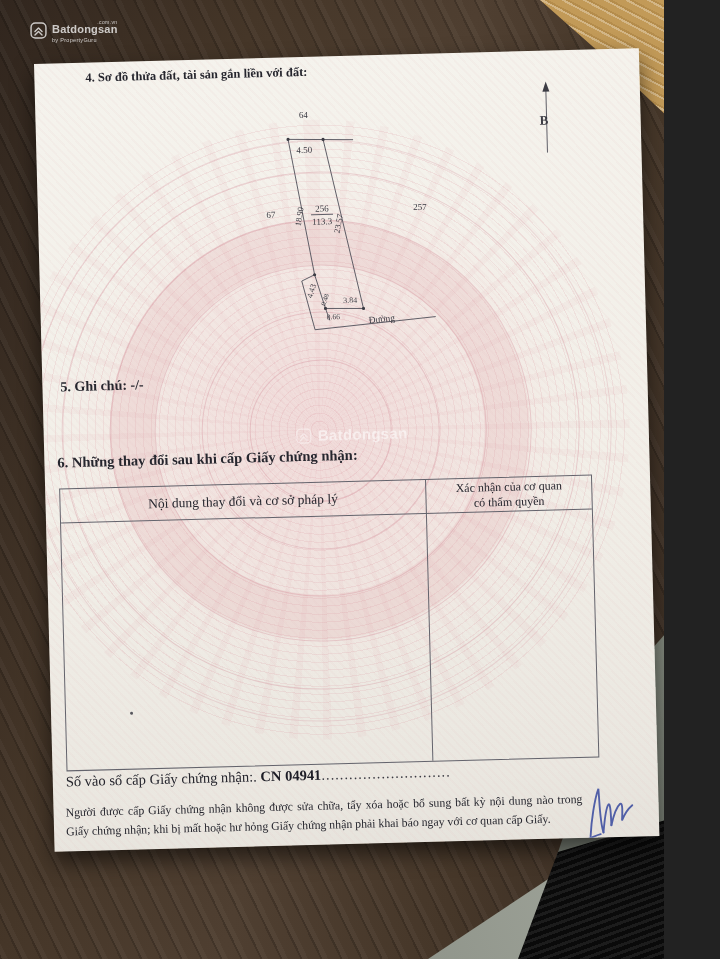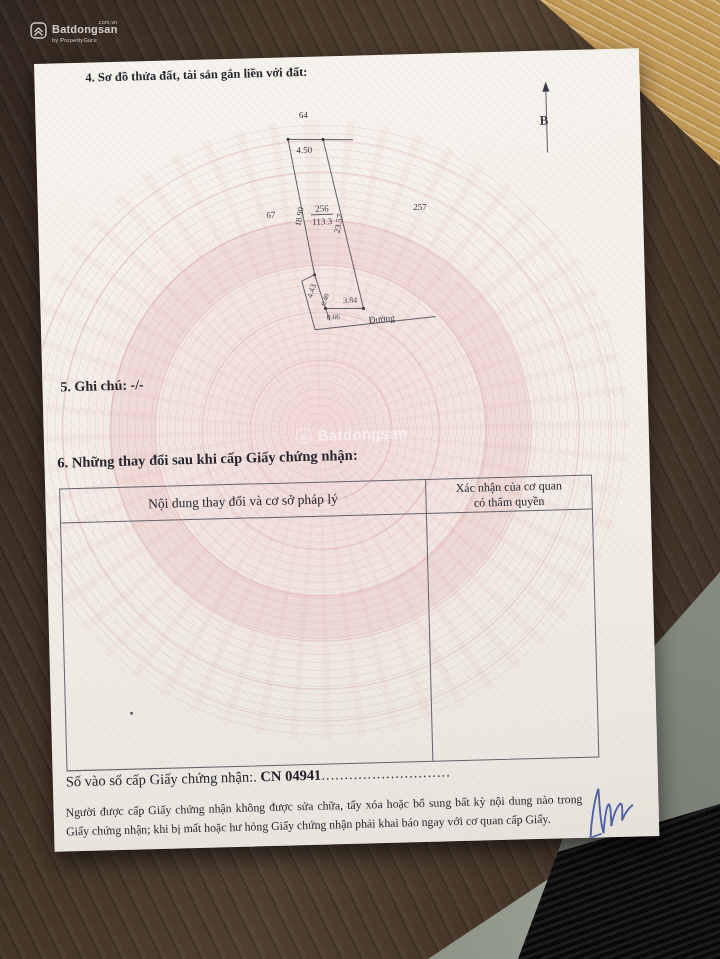--- a/index.html
+++ b/index.html
@@ -1,16 +1,16 @@
 <!DOCTYPE html>
 <html><head>
 <meta charset="utf-8">
 <style>
   html,body{margin:0;padding:0;background:#222;}
-  .scene{position:relative;width:720px;height:959px;overflow:hidden;
+  .scene{position:relative;width:664px;height:959px;overflow:hidden;
          font-family:"Liberation Serif","DejaVu Serif",serif;}
 
   
   .bg-wood{position:absolute;inset:0;
     background:linear-gradient(105deg,#31261e 0%,#453628 28%,#4f3f31 52%,#463729 75%,#3c2f25 100%);}
   .bg-wood::after{content:"";position:absolute;inset:0;
     background:repeating-linear-gradient(64deg,rgba(0,0,0,.16) 0 2px,rgba(255,255,255,.03) 2px 7px,rgba(0,0,0,0) 7px 18px);}
   .bg-lightwood{position:absolute;inset:0;background:#c29a58;
     clip-path:polygon(540px 0px,720px 0px,720px 166px,600px 53px);}
   .bg-lightwood::after{content:"";position:absolute;inset:0;

